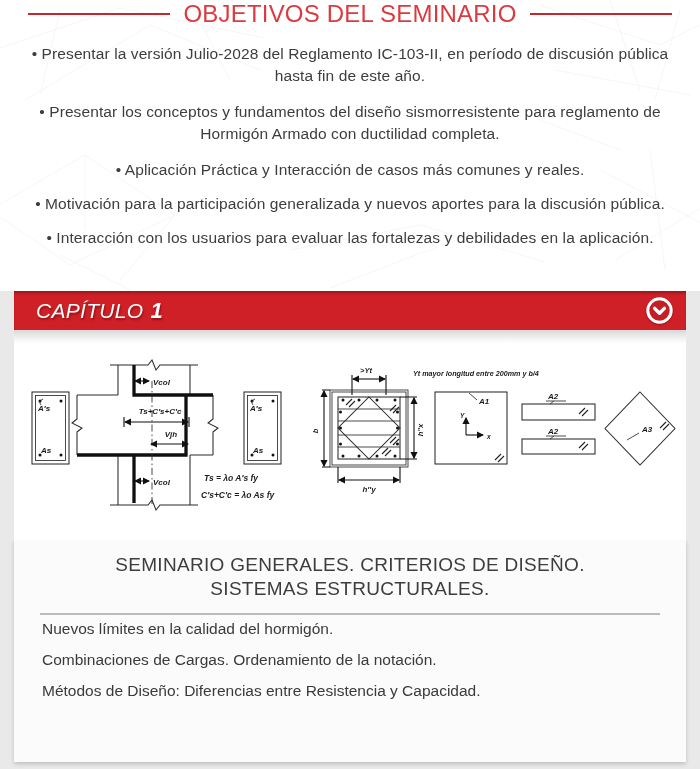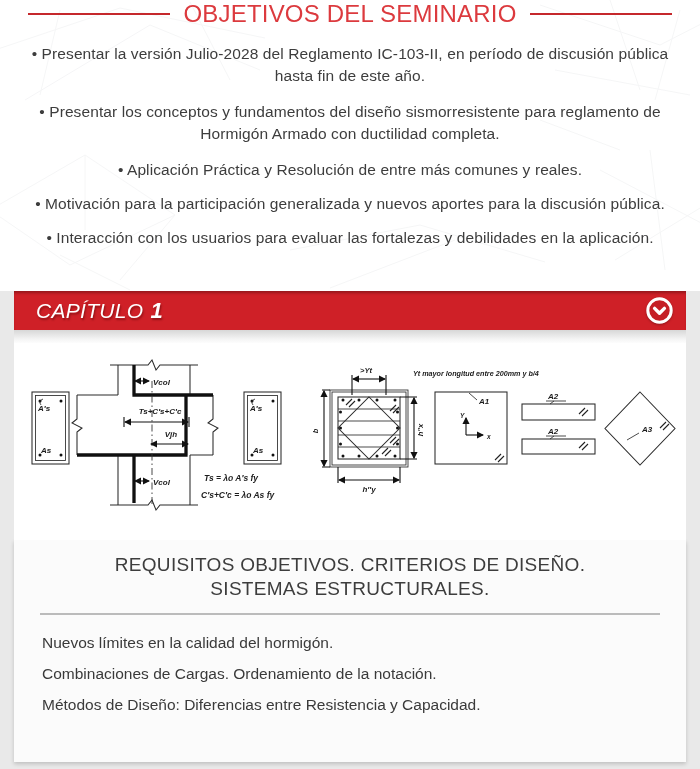--- a/index.html
+++ b/index.html
@@ -37,21 +37,21 @@
   .t{font:italic 700 8px "Liberation Sans","DejaVu Sans",sans-serif;fill:#1c1c1c}
   .t2{font-size:8.5px}
   .t3{font-size:7.2px}
   .t4{font-size:6.5px}
   .t5{font-size:7.5px}
   
   .card{margin:0 14px;height:222px;box-sizing:border-box;background:#fbfbfb;padding-top:13px;
         box-shadow:0 2px 4px rgba(0,0,0,.18)}
   .card h2{margin:0;text-align:center;font-size:19px;line-height:24px;color:#3d3d3d;font-weight:500;letter-spacing:.3px}
   .divider{border:none;border-top:2px solid #a5a5a5;margin:12px 26px 0;opacity:.75}
-  .items{padding:18px 20px 0 28px}
+  .items{padding:4px 20px 0 28px}
   .items p{margin:0 0 11px;font-size:15.5px;line-height:20px;color:#3a3a3a;font-weight:500}
 </style>
 </head>
 <body>
 
 <section class="top">
   <svg class="wm" width="700" height="291" viewBox="0 0 700 291">
     <g stroke="#4a5560" stroke-width="1" fill="none" opacity="0.05">
       <path d="M-20,55 L120,8 L265,38 M25,100 L150,25 L260,70 M60,10 L40,95 M190,2 L230,80"></path>
       <path d="M540,5 L660,45 L705,22 M555,70 L690,95 M610,0 L640,90 M680,10 L655,100"></path>
@@ -63,21 +63,21 @@
   </svg>
   <div class="top-content">
     <div class="title-row">
       <span class="title-rule"></span>
       <span class="sem-title">OBJETIVOS DEL SEMINARIO</span>
       <span class="title-rule"></span>
     </div>
     <div class="bullets">
       <p class="gap">• Presentar la versión Julio-2028 del Reglamento IC-103-II, en período de discusión pública hasta fin de este año.</p>
       <p class="gap">• Presentar los conceptos y fundamentos del diseño sismorresistente para reglamento de Hormigón Armado con ductilidad completa.</p>
-      <p>• Aplicación Práctica y Resolución de entre más comunes y reales.</p>
+      <p>• Aplicación Práctica y Interacción de casos más comunes y reales.</p>
       <p>• Motivación para la participación generalizada y nuevos aportes para la discusión pública.</p>
       <p>• Interacción con los usuarios para evaluar las fortalezas y debilidades en la aplicación.</p>
     </div>
   </div>
 </section>
 
 <div class="banner">
   <span class="cap">CAPÍTULO</span>
   <span class="num">1</span>
   <button class="chev-btn" aria-label="expand">
@@ -215,21 +215,21 @@
       <polygon class="s" points="626,49 661,85.5 626,122 591,85.5"></polygon>
       <path class="sl" d="M613,97 L625,90"></path>
       <text class="t" x="628" y="89">A3</text>
       <use href="#ds" x="646" y="79"></use>
     </g>
   </svg>
 </div>
 
 <section class="card">
   <h2>
-    <div>REQUISITOS OBJETIVOS. CRITERIOS DE DISEÑO.</div>
+    <div>SEMINARIO GENERALES. CRITERIOS DE DISEÑO.</div>
     <div>SISTEMAS ESTRUCTURALES.</div>
   </h2>
   <hr class="divider">
   <div class="items">
     <p>Nuevos límites en la calidad del hormigón.</p>
     <p>Combinaciones de Cargas. Ordenamiento de la notación.</p>
     <p>Métodos de Diseño: Diferencias entre Resistencia y Capacidad.</p>
   </div>
 </section>
 

